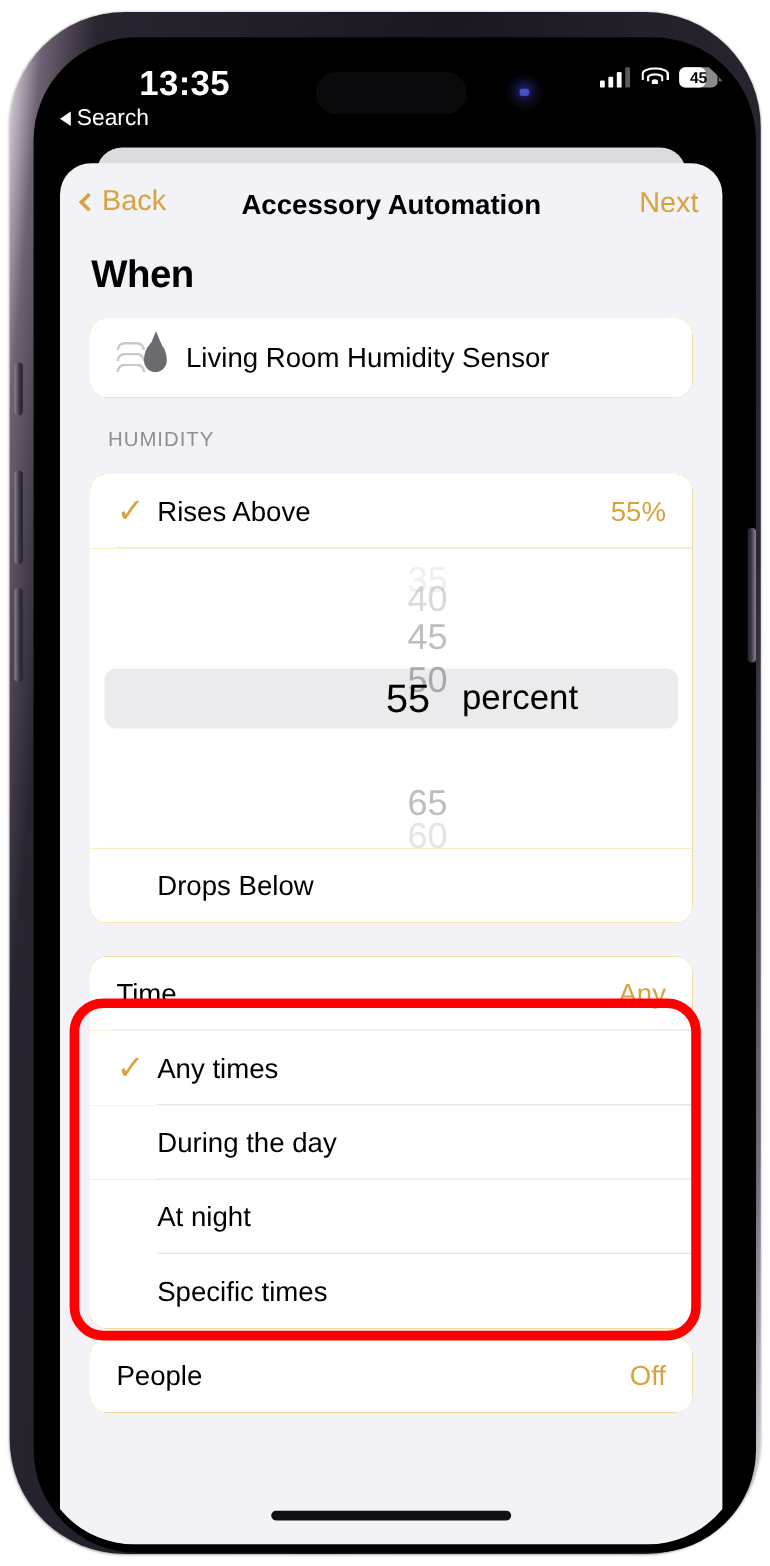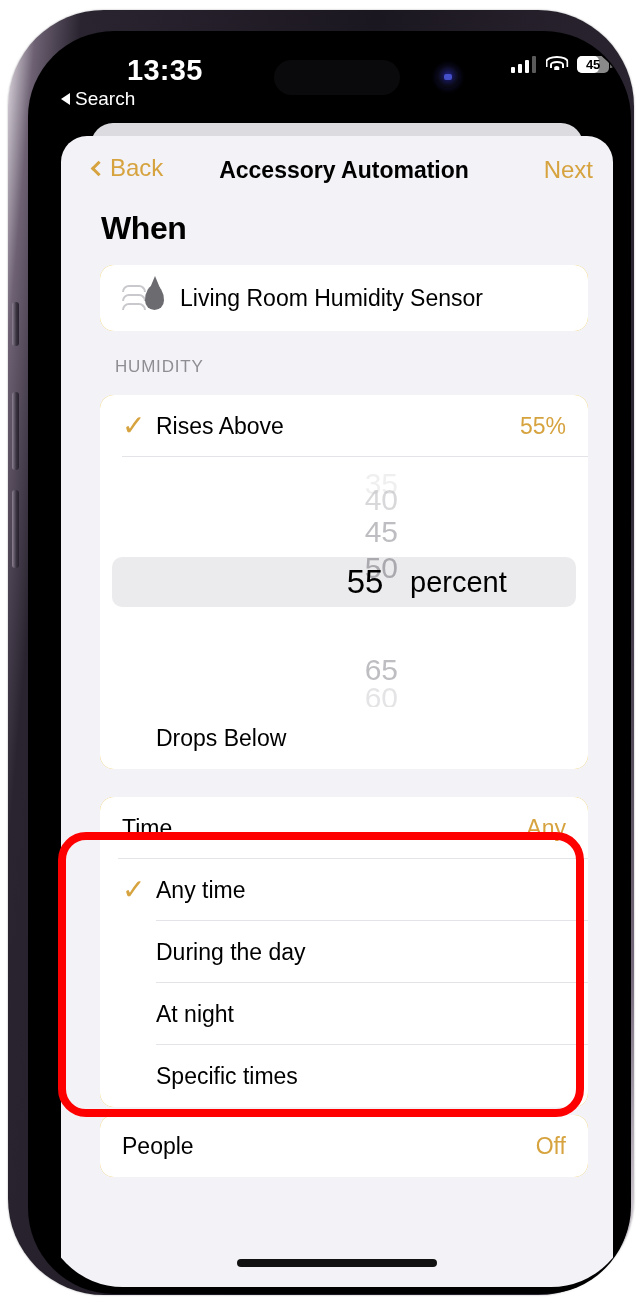--- a/index.html
+++ b/index.html
@@ -27,21 +27,21 @@
   .btn-side{ position:absolute; left:4px; width:7px; border-radius:3px;
     background:linear-gradient(90deg,#8e8394,#3a3340 60%,#241f2b);}
   .btn-action{ top:292px;  height:44px; }
   .btn-volup{  top:382px;  height:78px; }
   .btn-voldn{  top:480px;  height:78px; }
   .btn-power{ position:absolute; right:4px; top:430px; width:7px; height:112px; border-radius:3px;
     background:linear-gradient(270deg,#8e8394,#3a3340 60%,#241f2b);}
 
   
   .screen{
-    position:absolute; left:35px; top:28px; width:588px; height:1249px;
+    position:absolute; left:24px; top:28px; width:588px; height:1249px;
     border-radius:80px; background:#000; overflow:hidden;
   }
 
   
   .island{ position:absolute; left:50%; transform:translateX(-50%); top:22px;
     width:126px; height:35px; border-radius:20px; background:#0a0a0c; }
   .camera{ position:absolute; left:calc(50% + 100px); top:28px;
     width:22px; height:22px; border-radius:50%;
     background:radial-gradient(circle at 50% 45%, #23268f 0%, #141449 32%, #0a0a18 62%, #060608 100%);
     box-shadow:0 0 5px 2px rgba(20,20,70,.55); }
@@ -69,21 +69,21 @@
   .wifi span:nth-child(3){ width:5.5px;height:3.5px;top:10px; background:#fff; border:none; border-radius:50% 50% 0 0; }
   .batt{ position:relative; width:32px; height:17px; border-radius:5px; background:#8a8a8a; display:flex; align-items:center; }
   .batt-fill{ position:absolute; left:0; top:0; height:100%; width:68%; border-radius:5px; background:#fff; }
   .batt-num{ position:relative; z-index:2; width:100%; text-align:center; font-size:13px; font-weight:bold; color:#000; letter-spacing:-.2px; }
   .batt-tip{ position:absolute; right:-3.5px; top:5.5px; width:2.5px; height:6px; border-radius:0 2px 2px 0; background:#6a6a6a; }
 
   
   .sheet-back{ position:absolute; left:48px; top:85px; width:492px; height:60px;
     border-radius:22px 22px 0 0; background:#dcdce0; }
   .sheet{ position:absolute; left:18px; top:98px; width:552px; bottom:0;
-    border-radius:26px 26px 0 0; background:#f2f2f7; overflow:hidden;padding-left:14px; }
+    border-radius:26px 26px 0 0; background:#f2f2f7; overflow:hidden; }
 
   
   .navbar{ position:relative; height:64px; }
   .nav-back{ position:absolute; left:18px; top:18px; display:flex; align-items:center; gap:4px;
     color:#d6a33f; font-size:24px; }
   .chev{ width:11px; height:11px; border-left:3.4px solid #d6a33f; border-bottom:3.4px solid #d6a33f;
     transform:rotate(45deg); margin-right:2px; }
   .nav-title{ position:absolute; left:0; right:0; top:21px; text-align:center;
     font-size:23px; font-weight:bold; color:#000; }
   .nav-next{ position:absolute; right:20px; top:20px; color:#d6a33f; font-size:24px; }
@@ -251,21 +251,21 @@
         </div>
 
         <div class="card" style="margin-top:28px">
           <div class="row">
             <span class="label">Time</span>
             <span class="value">Any</span>
             <span class="divider" style="left:18px"></span>
           </div>
           <div class="row">
             <span class="check">✓</span>
-            <span class="label">Any time</span>
+            <span class="label">Any times</span>
             <span class="divider" style="left:56px"></span>
           </div>
           <div class="row">
             <span class="check hidden">✓</span>
             <span class="label">During the day</span>
             <span class="divider" style="left:56px"></span>
           </div>
           <div class="row">
             <span class="check hidden">✓</span>
             <span class="label">At night</span>

